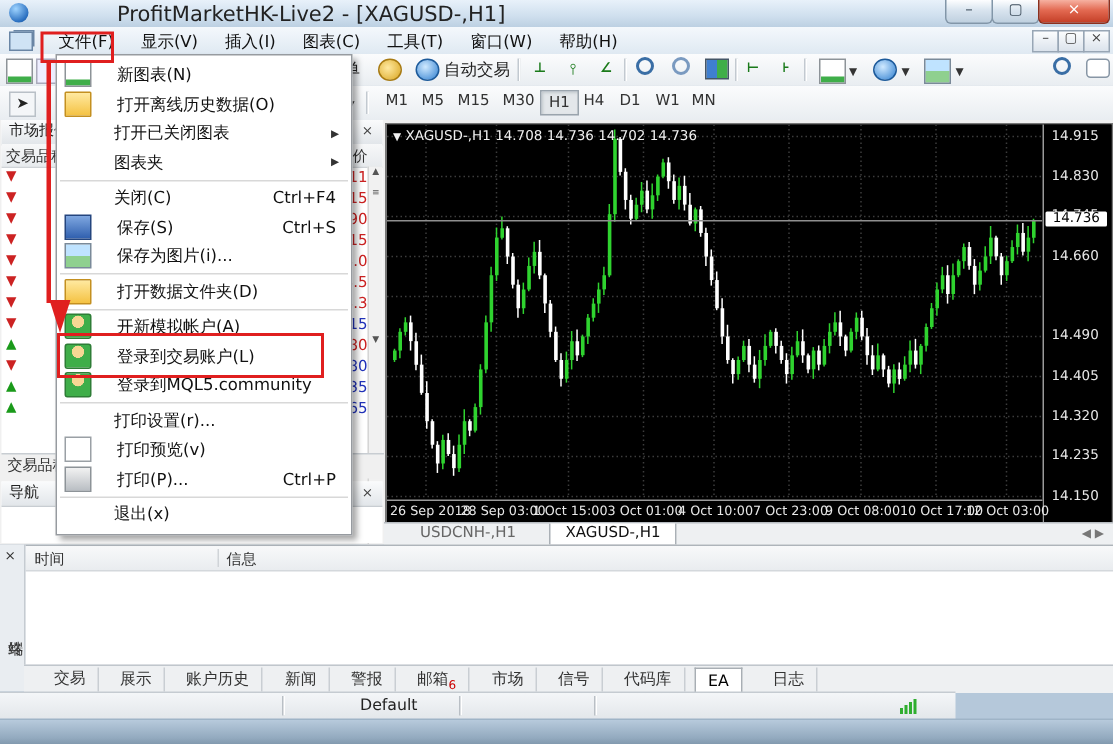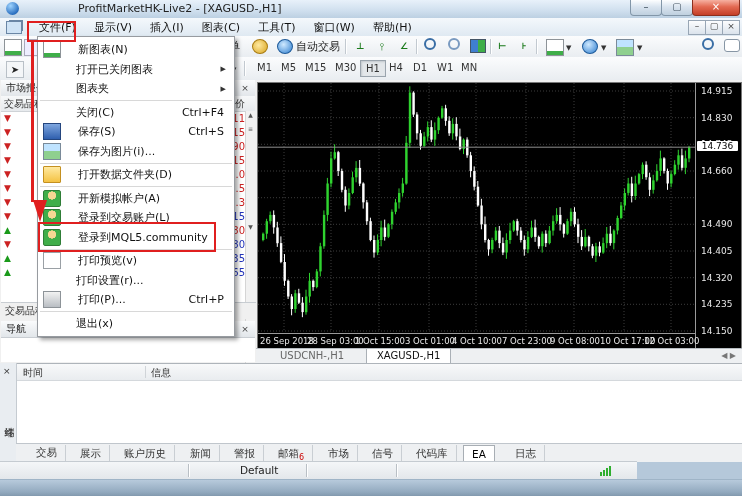--- a/index.html
+++ b/index.html
@@ -5,21 +5,21 @@
   html,body{margin:0;padding:0;}
   body{width:742px;height:496px;position:relative;overflow:hidden;
        font-family:"DejaVu Sans",sans-serif;font-size:11px;color:#1a1a1a;
        background:#b5c8da;}
   .abs{position:absolute;}
   
   #titlebar{left:0;top:0;width:742px;height:18px;
     background:linear-gradient(#e8f1fa,#cfdfee 60%,#bcd0e2);border-bottom:1px solid #9fb4c7;}
   #app-icon{left:6px;top:2px;width:13px;height:13px;border-radius:50%;
     background:radial-gradient(circle at 35% 30%,#9fd4ff,#2a6fc0 70%,#184a86);}
-  #title-text{left:78px;top:2px;font-size:11px;color:#222;}
+  #title-text{left:78px;top:2px;font-size:14px;color:#222;}
   .winbtn{top:0;height:15px;border:1px solid #8296a8;border-top:none;border-radius:0 0 4px 4px;
     background:linear-gradient(#fdfeff,#d9e4ef 45%,#bfd0df);text-align:center;line-height:13px;font-size:10px;color:#41515f;}
   #btn-min{left:630px;width:30px;}
   #btn-max{left:661px;width:30px;}
   #btn-close{left:692px;width:46px;background:linear-gradient(#f6b1a1,#e36a52 45%,#c43f27);color:#fff;border-color:#8c2f1d;}
   #menubar{left:0;top:18px;width:742px;height:18px;background:linear-gradient(#f4f8fc,#dfe9f2);
     border-bottom:1px solid #c3cfdb;display:flex;align-items:center;}
   #child-icon{width:14px;height:11px;margin:0 8px 0 6px;border:1px solid #6a86a5;background:#cfe3f5;
     box-shadow:2px -2px 0 -1px #6a86a5;}
   .menu-item{padding:2px 9px;color:#111;}
@@ -242,20 +242,21 @@
   <div id="navigator" class="abs">
     <div class="panel-title">
       <span>导航</span>
       <span class="panel-x">×</span>
     </div>
   </div>
 </div>
 
 <div id="chart-region" class="abs">
   <div id="chart-box">
+    <div id="chart-ohlc"><span style="font-size:7px;">▼</span> <span>XAGUSD-,H1  14.708 14.736 14.702 14.736</span></div>
     <div id="plotwrap"><svg id="plot" width="437" height="249" xmlns="http://www.w3.org/2000/svg">
           <rect x="0" y="0" width="437" height="249" fill="#000000"></rect>
           <line x1="0" y1="8.0" x2="437" y2="8.0" stroke="#3c3c3c" stroke-dasharray="1,2" stroke-width="1"></line>
           <line x1="0" y1="34.7" x2="437" y2="34.7" stroke="#3c3c3c" stroke-dasharray="1,2" stroke-width="1"></line>
           <line x1="0" y1="61.3" x2="437" y2="61.3" stroke="#3c3c3c" stroke-dasharray="1,2" stroke-width="1"></line>
           <line x1="0" y1="88.0" x2="437" y2="88.0" stroke="#3c3c3c" stroke-dasharray="1,2" stroke-width="1"></line>
           <line x1="0" y1="114.7" x2="437" y2="114.7" stroke="#3c3c3c" stroke-dasharray="1,2" stroke-width="1"></line>
           <line x1="0" y1="141.3" x2="437" y2="141.3" stroke="#3c3c3c" stroke-dasharray="1,2" stroke-width="1"></line>
           <line x1="0" y1="168.0" x2="437" y2="168.0" stroke="#3c3c3c" stroke-dasharray="1,2" stroke-width="1"></line>
           <line x1="0" y1="194.7" x2="437" y2="194.7" stroke="#3c3c3c" stroke-dasharray="1,2" stroke-width="1"></line>
@@ -581,20 +582,24 @@
   </span>
 </div>
 <div id="bottomframe" class="abs"></div>
 
 <div id="file-menu" class="abs">
     <div class="mi">
       <span class="mic i-chart"></span>
       <span class="mlabel">新图表(N)</span>
     </div>
     <div class="mi">
+      <span class="mic i-folder"></span>
+      <span class="mlabel">打开离线历史数据(O)</span>
+    </div>
+    <div class="mi">
       <span class="mic"></span>
       <span class="mlabel">打开已关闭图表</span>
       <span class="msub">▶</span>
     </div>
     <div class="mi">
       <span class="mic"></span>
       <span class="mlabel">图表夹</span>
       <span class="msub">▶</span>
     </div>
     <div class="msep"></div>
@@ -625,26 +630,26 @@
     <div class="mi">
       <span class="mic i-person"></span>
       <span class="mlabel">登录到交易账户(L)</span>
     </div>
     <div class="mi">
       <span class="mic i-person"></span>
       <span class="mlabel">登录到MQL5.community</span>
     </div>
     <div class="msep"></div>
     <div class="mi">
+      <span class="mic"></span>
+      <span class="mlabel">打印设置(r)...</span>
+    </div>
+    <div class="mi">
       <span class="mic i-page"></span>
       <span class="mlabel">打印预览(v)</span>
-    </div>
-    <div class="mi">
-      <span class="mic"></span>
-      <span class="mlabel">打印设置(r)...</span>
     </div>
     <div class="mi">
       <span class="mic i-printer"></span>
       <span class="mlabel">打印(P)...</span>
       <span class="mshort">Ctrl+P</span>
     </div>
     <div class="msep"></div>
     <div class="mi">
       <span class="mic"></span>
       <span class="mlabel">退出(x)</span>

